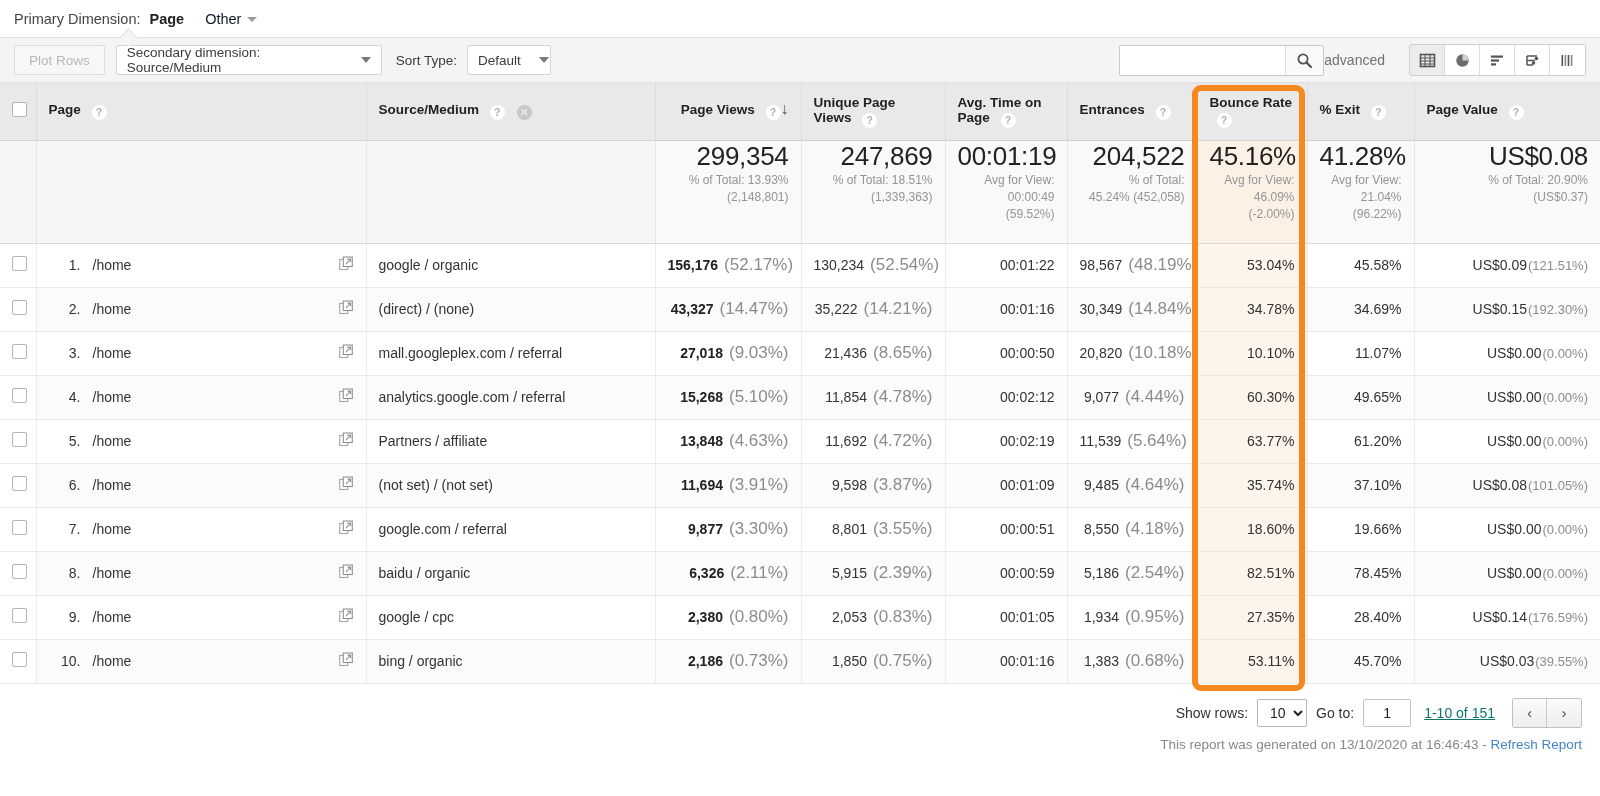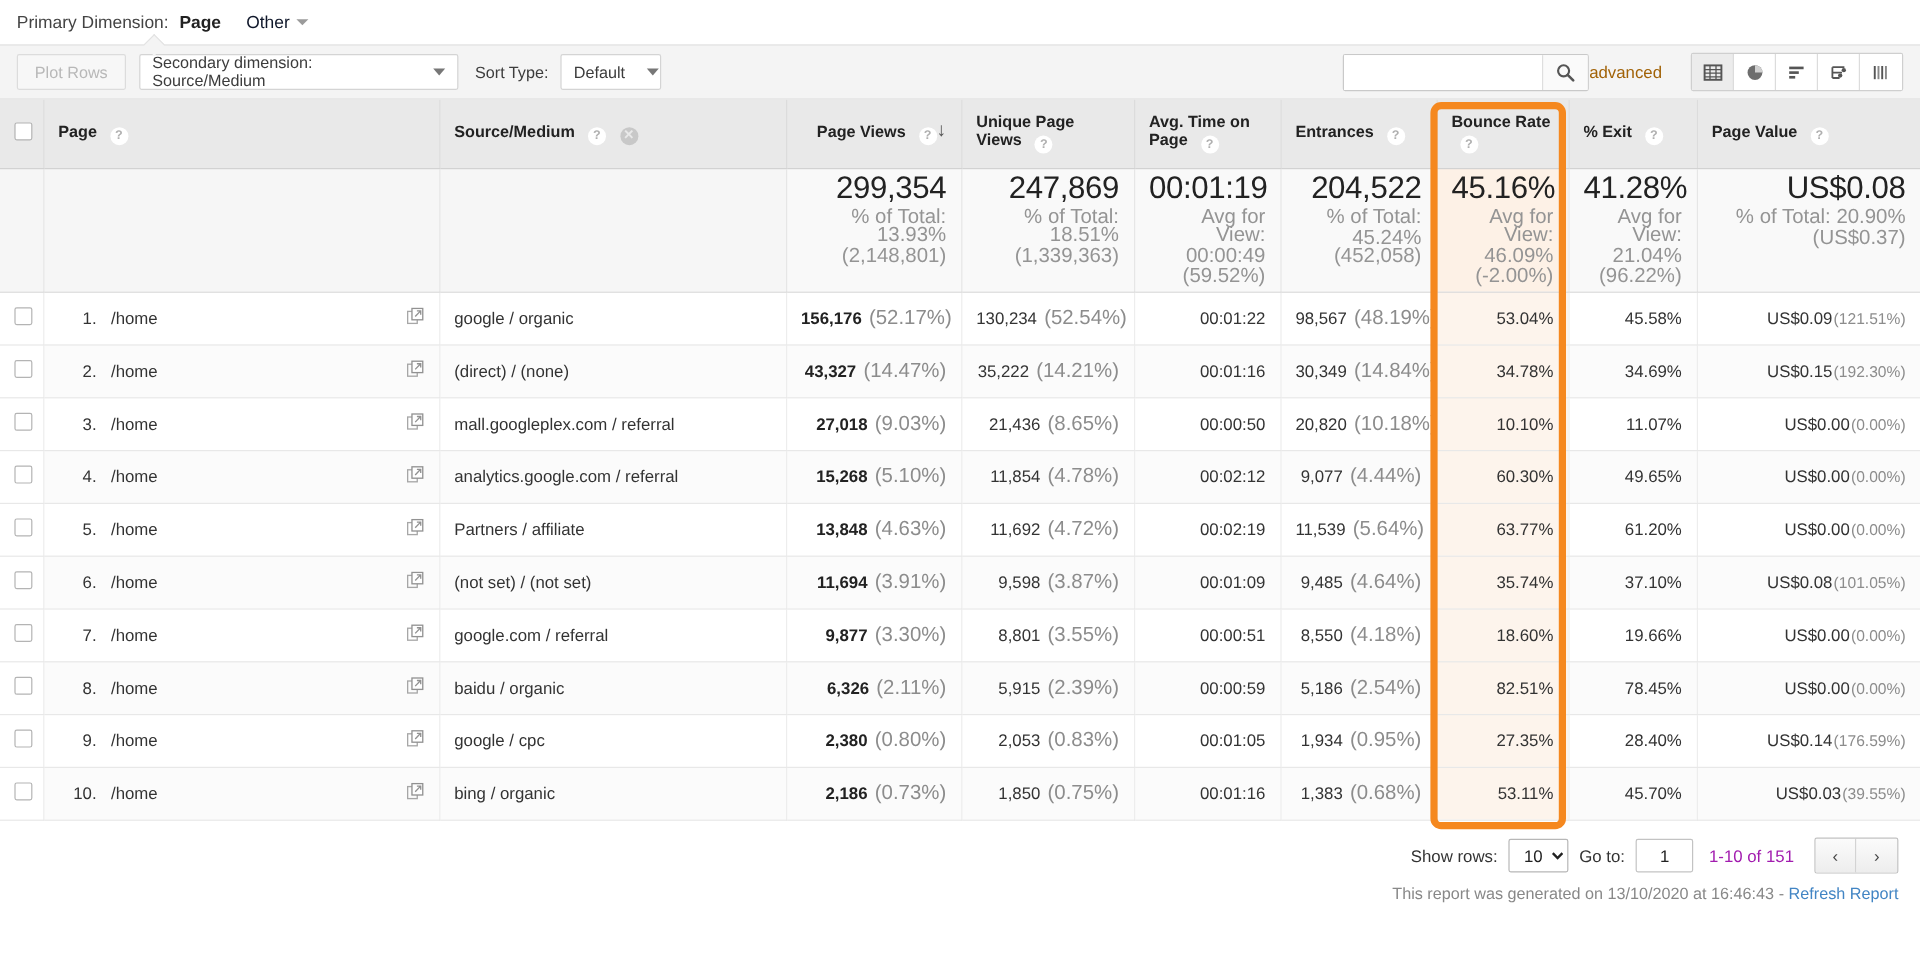--- a/index.html
+++ b/index.html
@@ -124,21 +124,21 @@
     background: #fff;
   }
   .search-btn {
     width: 38px;
     border-left: 1px solid #dedede;
     background: #fafafa;
     display: flex; align-items: center; justify-content: center;
     cursor: pointer;
   }
   .advanced-link {
-    color: #a16207;
+    color: #737373;
     font-size: 14px;
     cursor: pointer;
   }
   .view-icons {
     display: flex;
     margin-left: 24px;
     border: 1px solid #cfcfcf;
     border-radius: 2px;
     background: #fff;
     overflow: hidden;
@@ -229,21 +229,21 @@
   }
   tr.summary td.blank { background: #f6f6f6; }
   .sum-big {
     font-size: 26px;
     color: #222;
     font-weight: normal;
     letter-spacing: -0.3px;
     line-height: 30px;
   }
   .sum-sub {
-    font-size: 17px;
+    font-size: 12px;
     color: #949494;
     line-height: 15px;
     margin-top: 2px;
   }
 
   
   tr.data td {
     border-bottom: 1px solid #e8e8e8;
     border-right: 1px solid #ededed;
     height: 44px;
@@ -331,21 +331,21 @@
     width: 48px; height: 28px;
     border: 1px solid #c3c3c3;
     border-radius: 2px;
     background: #fff;
     font-size: 14px;
     font-family: "Liberation Sans", sans-serif;
     text-align: center;
     color: #222;
     outline: none;
   }
-  .range-text { margin-left: 4px; color: #a21caf; }
+  .range-text { margin-left: 4px; color: #0f766e; text-decoration: underline; }
   .nav-group {
     display: flex;
     border: 1px solid #c0c0c0;
     border-radius: 2px;
     overflow: hidden;
     margin-left: 8px;
   }
   .nav-btn {
     width: 34px; height: 28px;
     background: linear-gradient(#fbfbfb, #ededed);

